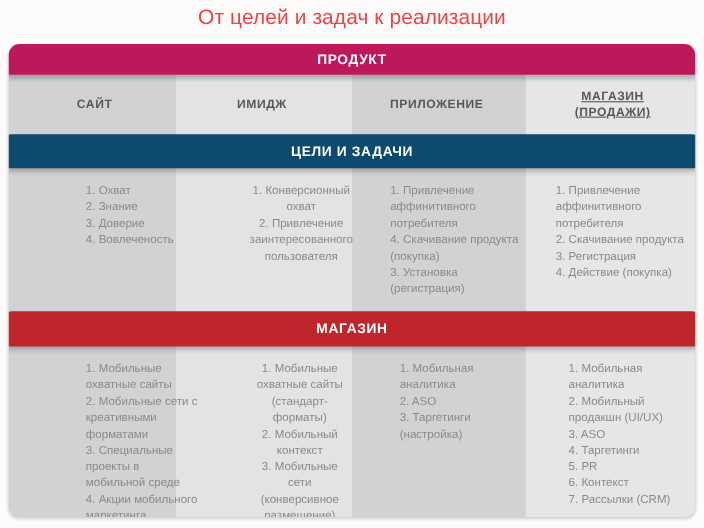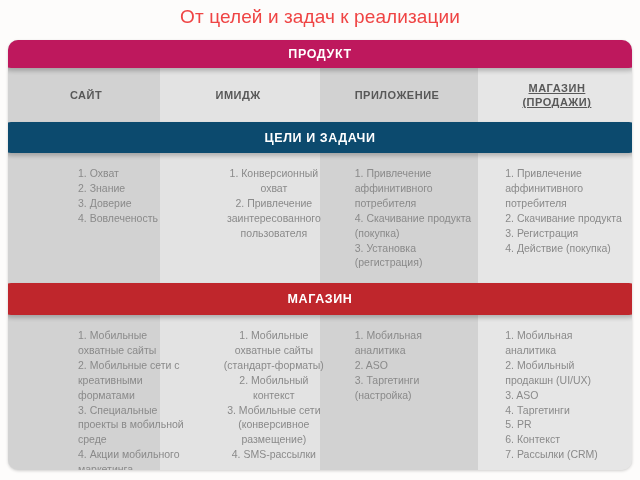--- a/index.html
+++ b/index.html
@@ -93,21 +93,21 @@
   .head-cell.c2{width:174px;}
   .head-cell.c3{width:154px;text-decoration:underline;}
 
   
   .list-row{
     position:absolute;
     left:0;width:624px;
     display:flex;
   }
   .list-row.goals{top:116px;height:125px;}
-  .list-row.tactics{top:278px;height:152px;}
+  .list-row.tactics{top:278px;height:152px;gap:15px;}
 
   .list-cell{
     box-sizing:border-box;
     padding:10px 10px 0 22px;
     font-size:10.5px;
     line-height:1.42;
     color:#8a8a8a;
   }
   .list-cell.c0{width:152px;margin-left:48px;}
   .list-cell.c1{width:140px;text-align:center;}

